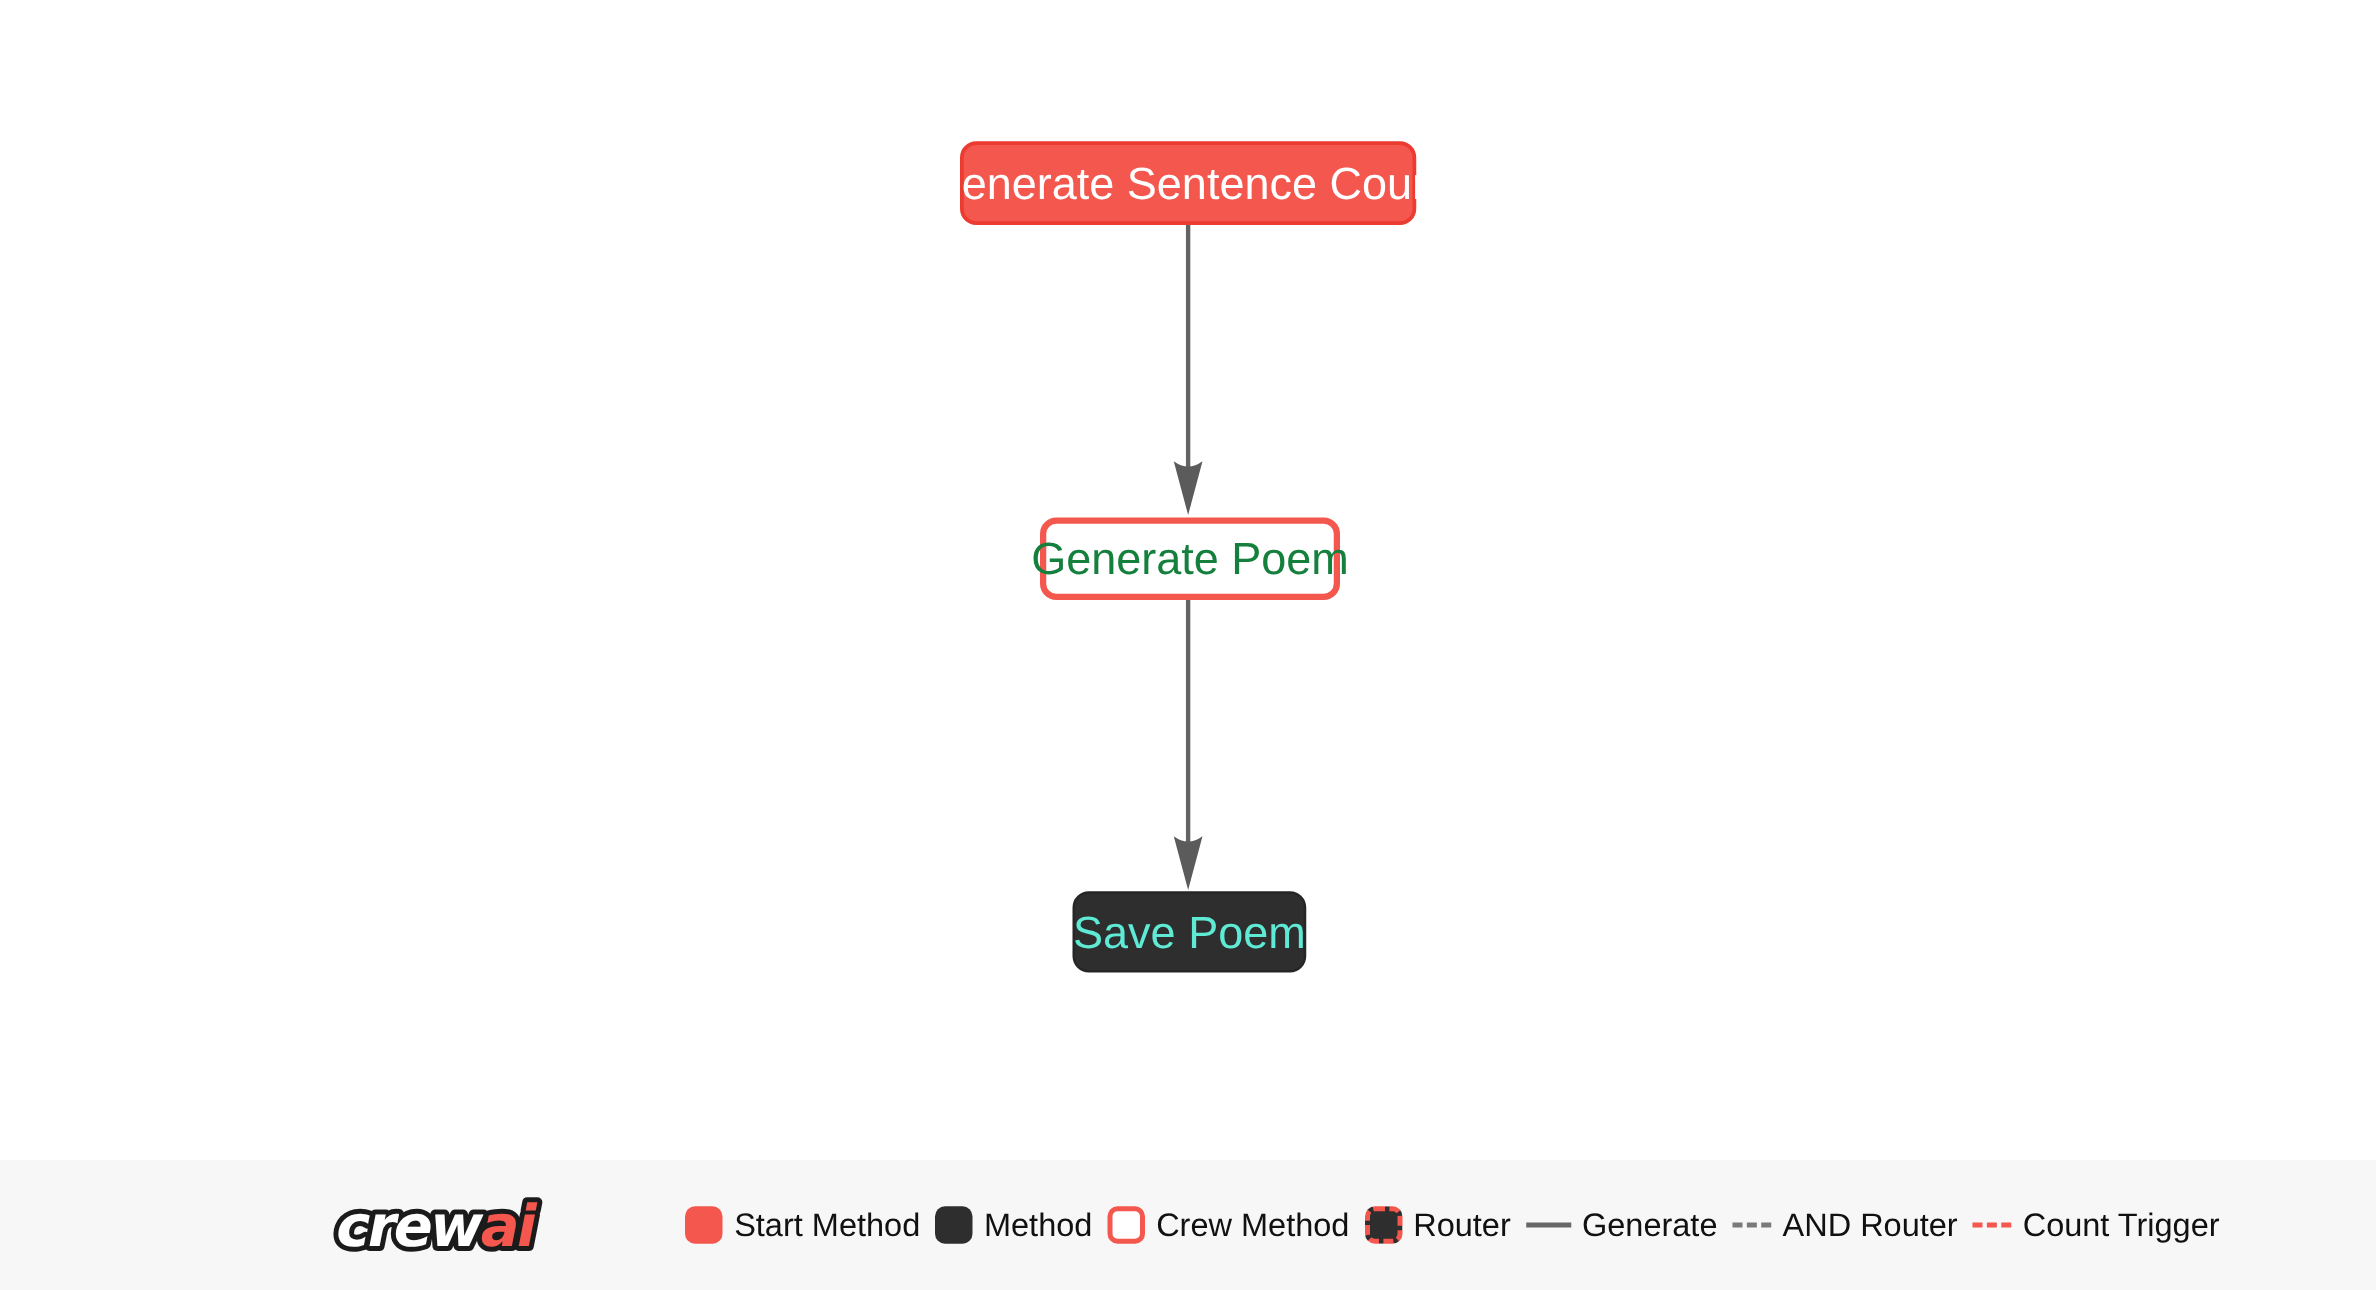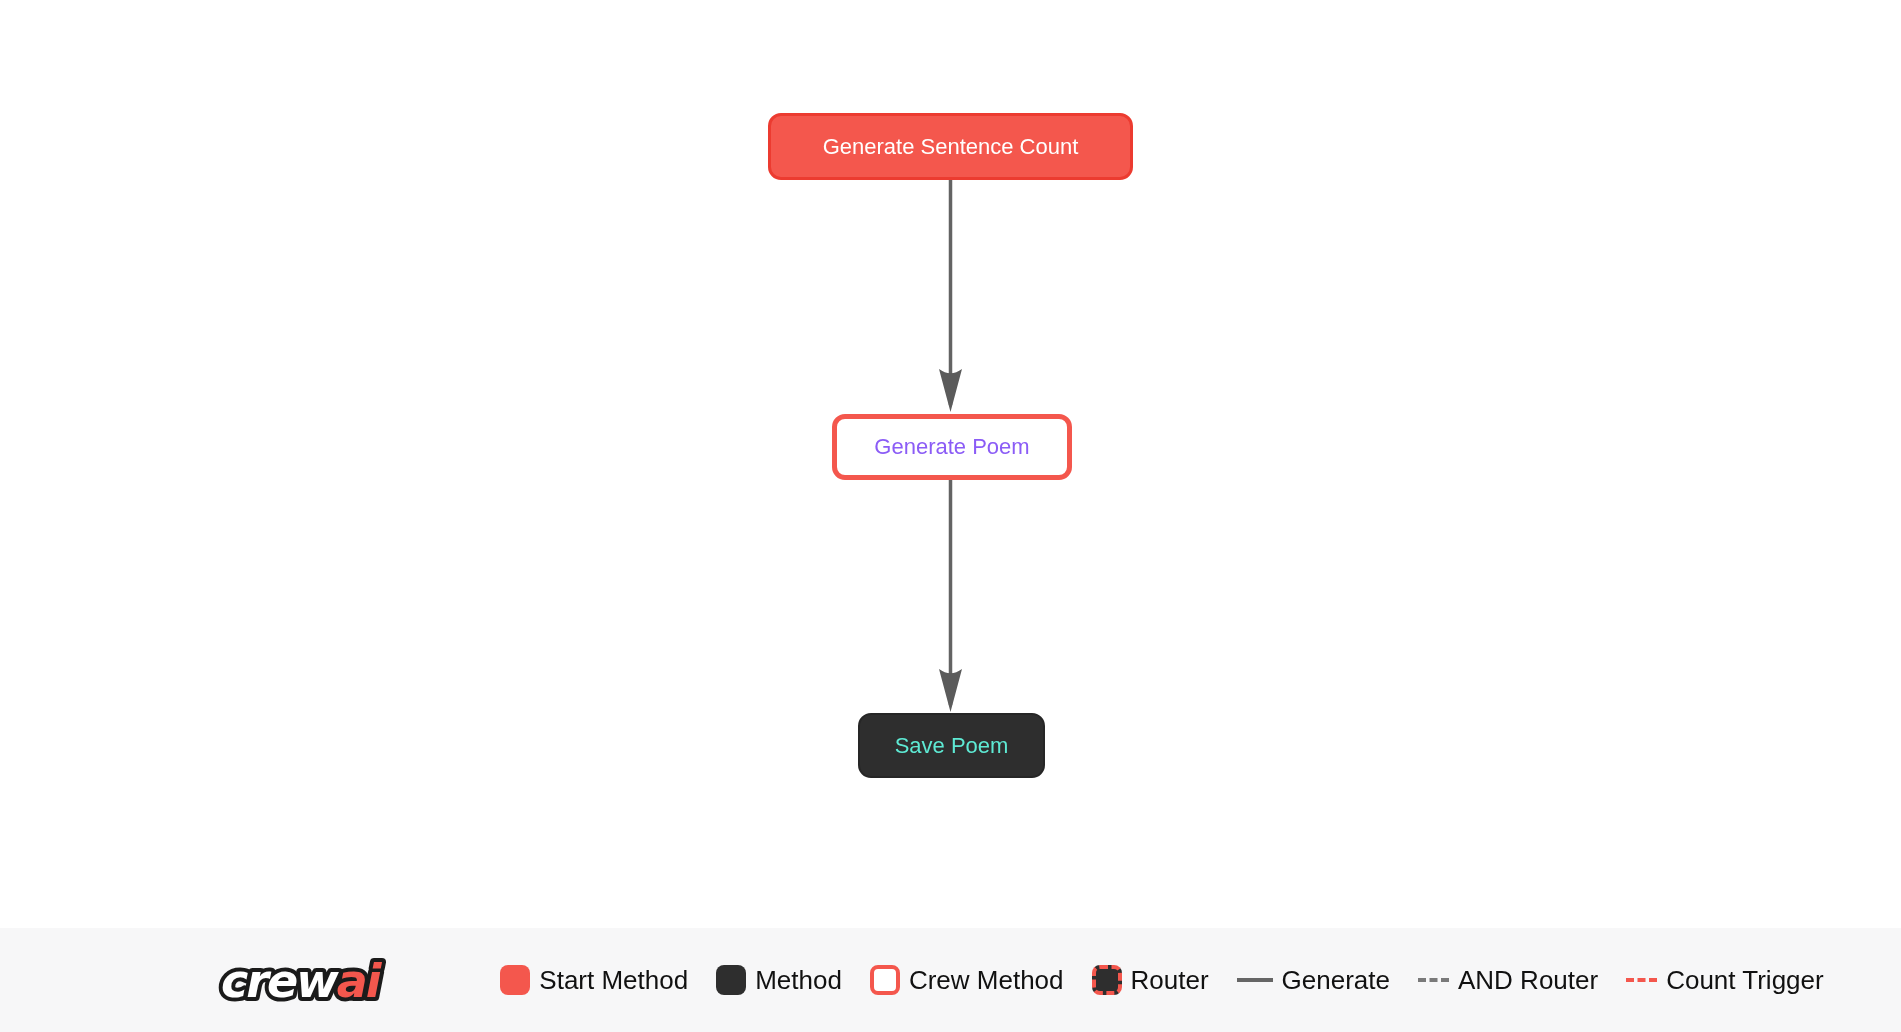--- a/index.html
+++ b/index.html
@@ -27,39 +27,39 @@
     left: 0; top: 0;
     pointer-events: none;
   }
   .node {
     position: absolute;
     box-sizing: border-box;
     display: flex;
     align-items: center;
     justify-content: center;
     border-radius: 13px;
-    font-size: 22px;
+    font-size: 36px;
     line-height: 1;
     white-space: nowrap;
     cursor: pointer;
     user-select: none;
   }
   .node-start {
     left: 768px; top: 113px;
     width: 365px; height: 67px;
     background: #F4574D;
     border: 3px solid #EC3B30;
     color: #ffffff;
   }
   .node-crew {
     left: 832px; top: 414px;
     width: 240px; height: 66px;
     background: #ffffff;
     border: 5px solid #F4574D;
-    color: #8b5cf6;
+    color: #15803d;
   }
   .node-method {
     left: 858px; top: 713px;
     width: 187px; height: 65px;
     background: #2E2E2E;
     border: 2px solid #262626;
     color: #5eead4;
   }
   
   .legend {
@@ -73,21 +73,21 @@
     justify-content: center;
   }
   .logo {
     margin-left: 140px;
     flex: 0 0 auto;
   }
   .legend-items {
     display: flex;
     align-items: center;
     margin-left: 24px;
-    gap: 28px;
+    gap: 12px;
     padding-left: 47px;
   }
   .legend-item {
     display: flex;
     align-items: center;
     gap: 9px;
   }
   .legend-label {
     font-size: 26px;
     color: #111111;

